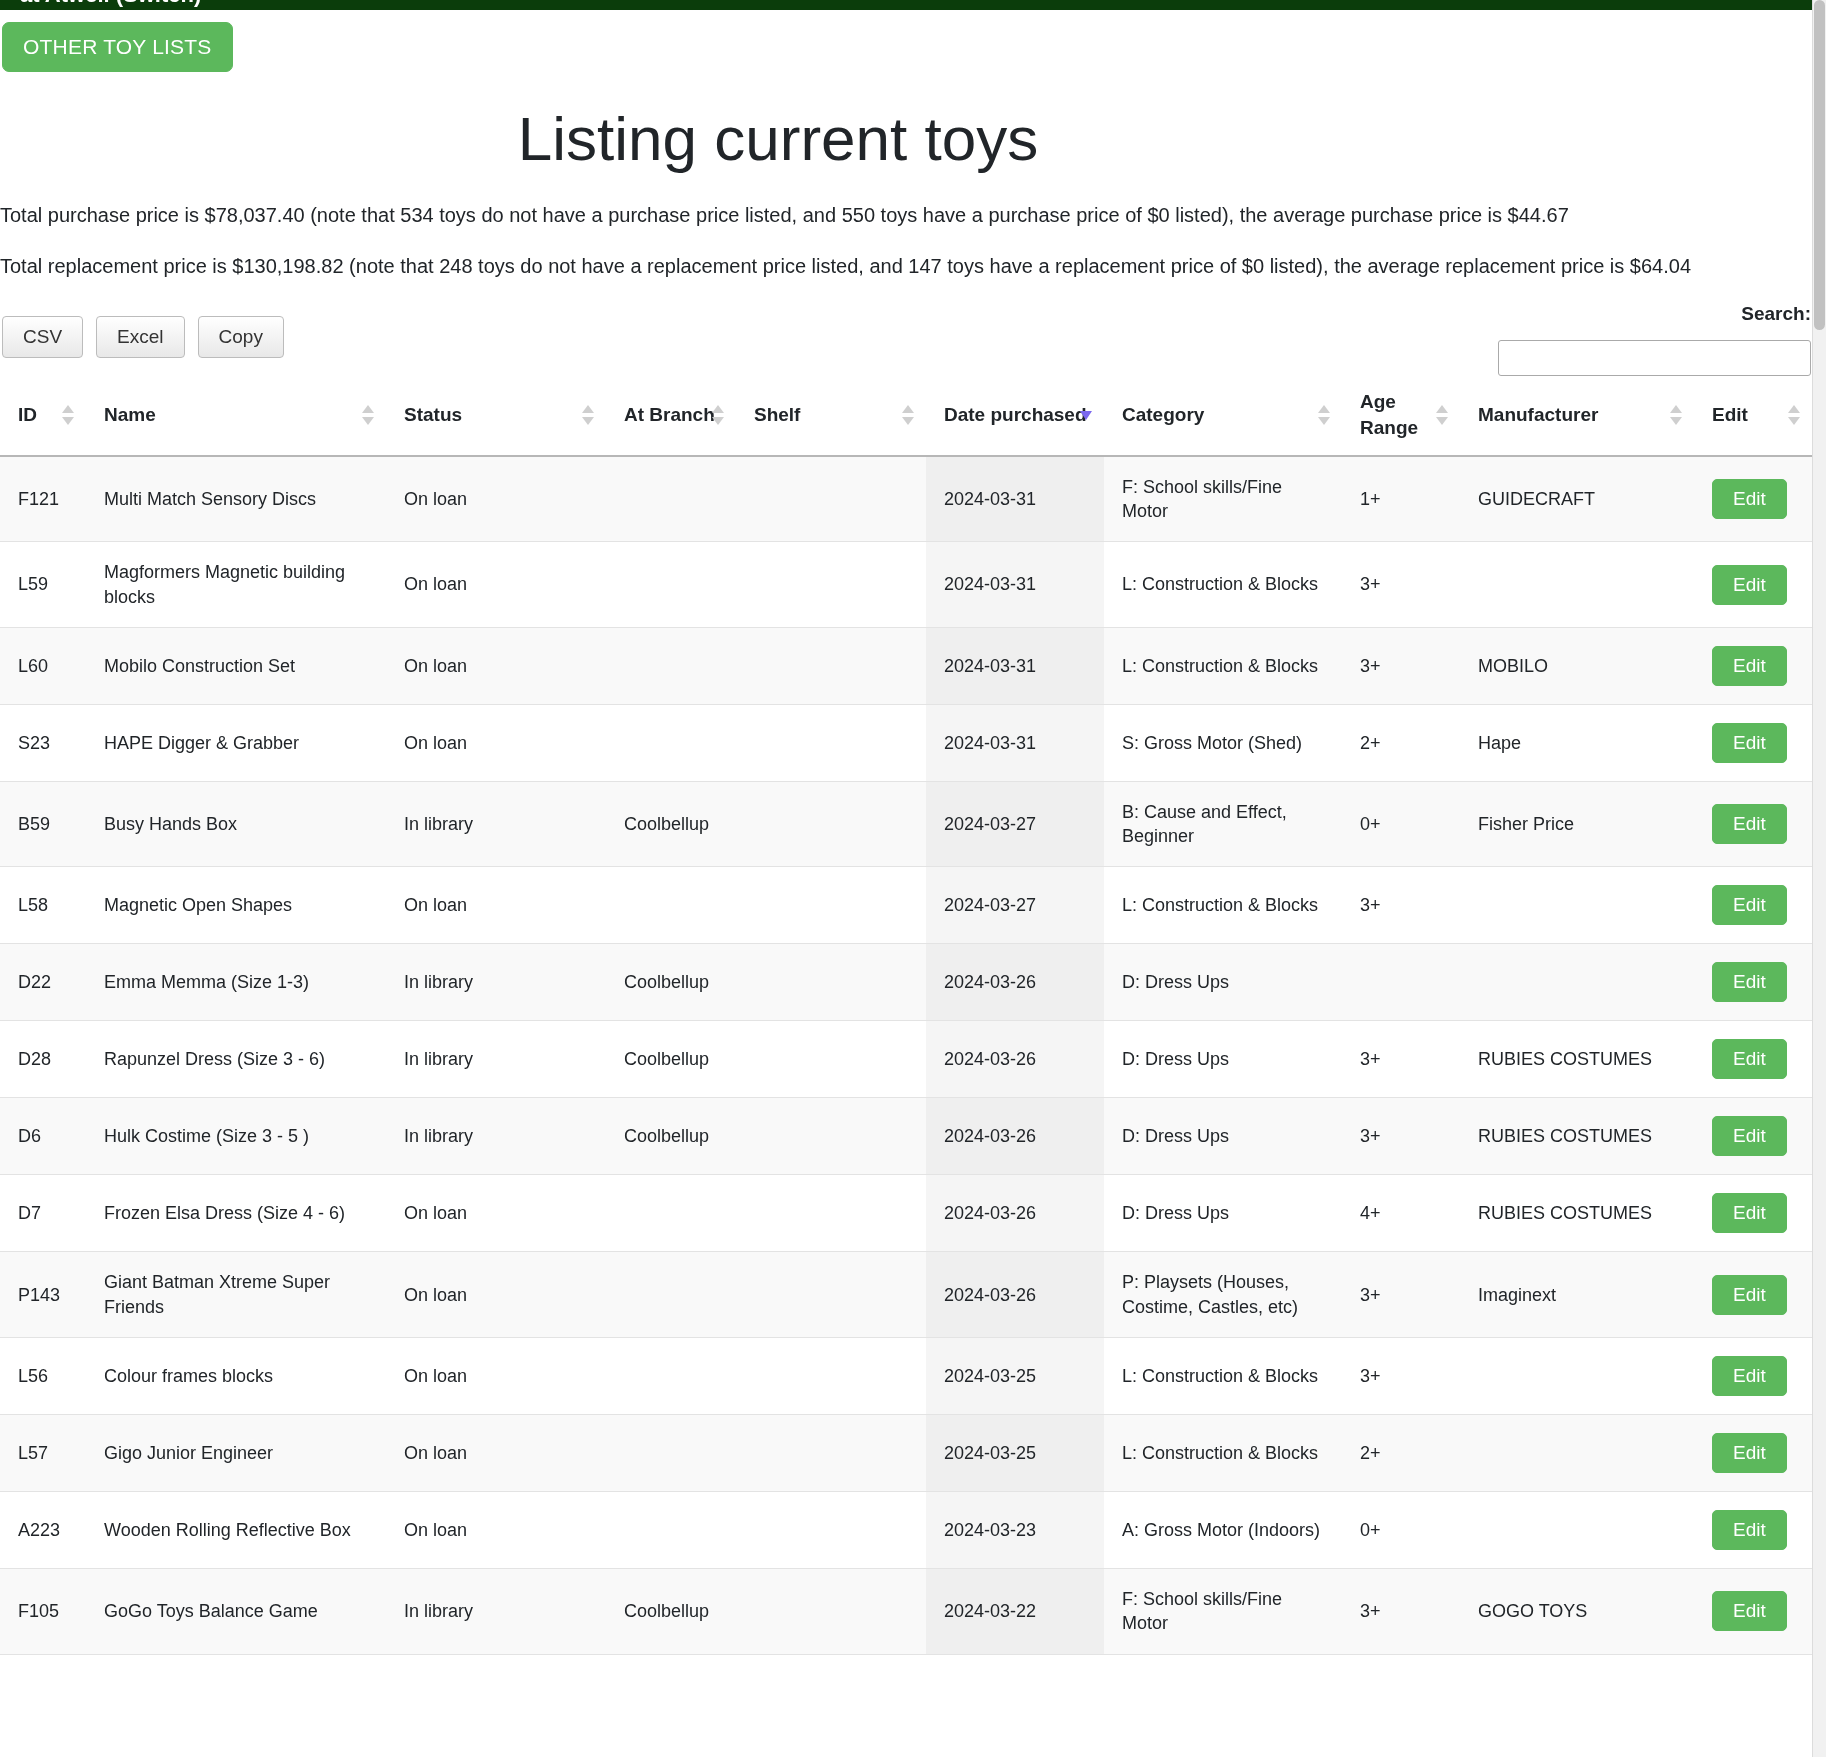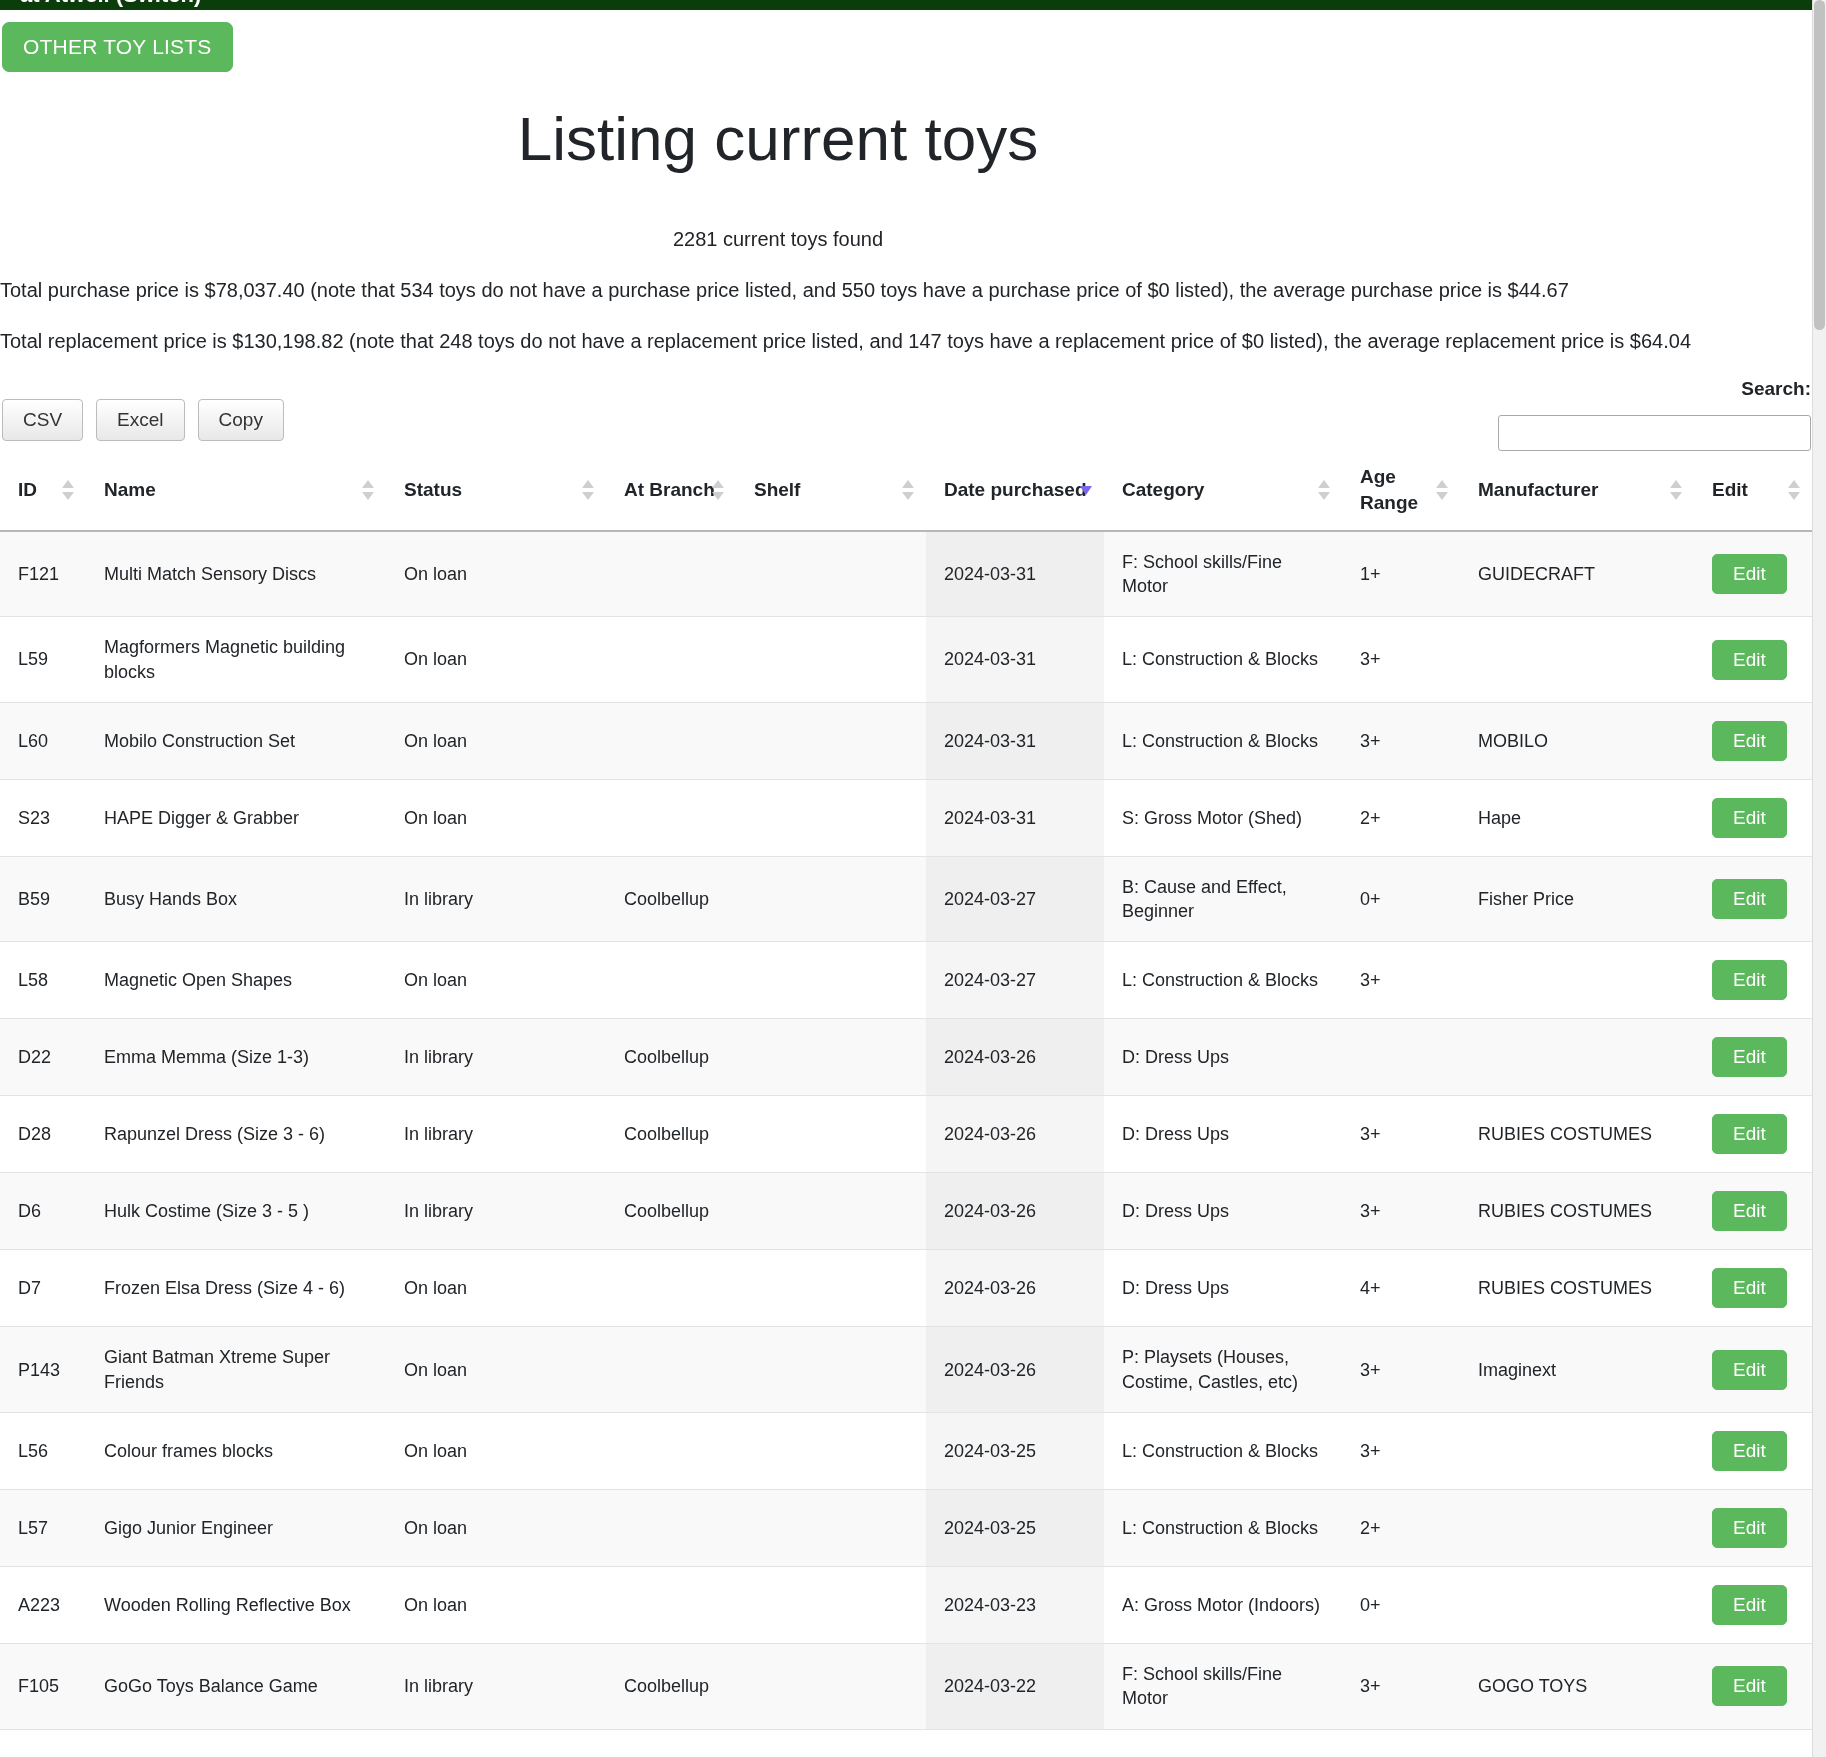--- a/index.html
+++ b/index.html
@@ -86,21 +86,21 @@
   
   .dt-top {
     position: relative;
     width: 1812px;
     height: 70px;
     margin-top: 22px;
   }
   .dt-buttons {
     position: absolute;
     left: 2px;
-    top: 21px;
+    top: 13px;
     display: flex;
     gap: 13px;
   }
   .dt-button {
     background: linear-gradient(to bottom, #ffffff 0%, #e8e8e8 100%);
     border: 1px solid #bcbcbc;
     border-radius: 4px;
     padding: 9px 20px;
     font-size: 19px;
     color: #333333;
@@ -228,21 +228,20 @@
 
   <div class="navbar">
     <div class="navbar-title">at Atwell (Switch)</div>
   </div>
 
   <div class="toolbar-top">
     <button class="btn-other-lists">OTHER TOY LISTS</button>
   </div>
 
   <h1 class="page-title">Listing current toys</h1>
-  <p class="found-line">2281 current toys found</p>
   <p class="summary">Total purchase price is $78,037.40 (note that 534 toys do not have a purchase price listed, and 550 toys have a purchase price of $0 listed), the average purchase price is $44.67</p>
   <p class="summary second">Total replacement price is $130,198.82 (note that 248 toys do not have a replacement price listed, and 147 toys have a replacement price of $0 listed), the average replacement price is $64.04</p>
 
   <div class="dt-top">
     <div class="dt-buttons">
       <button class="dt-button">CSV</button>
       <button class="dt-button">Excel</button>
       <button class="dt-button">Copy</button>
     </div>
     <div class="dt-search">

